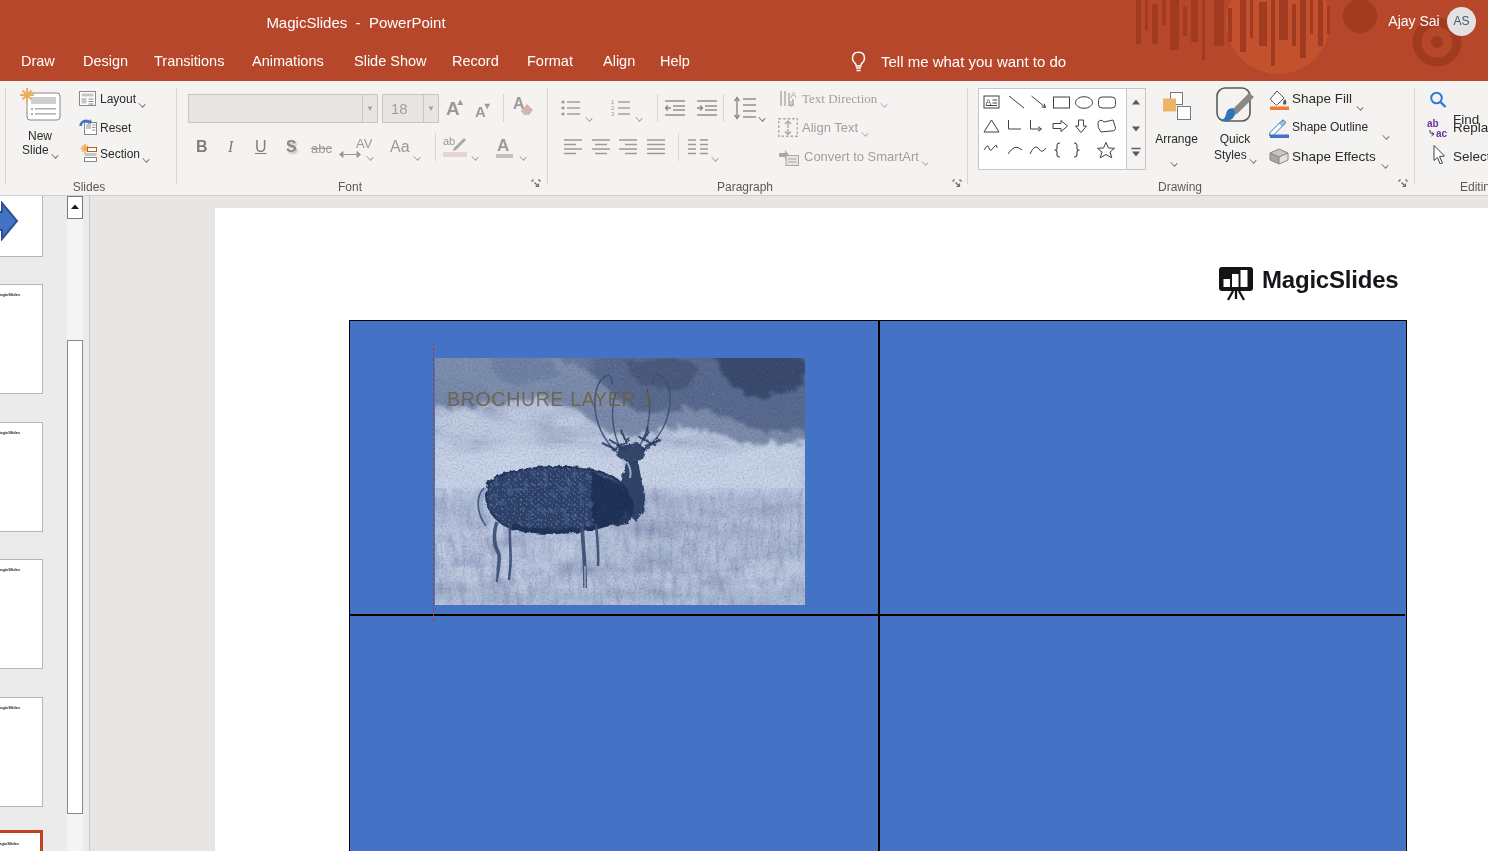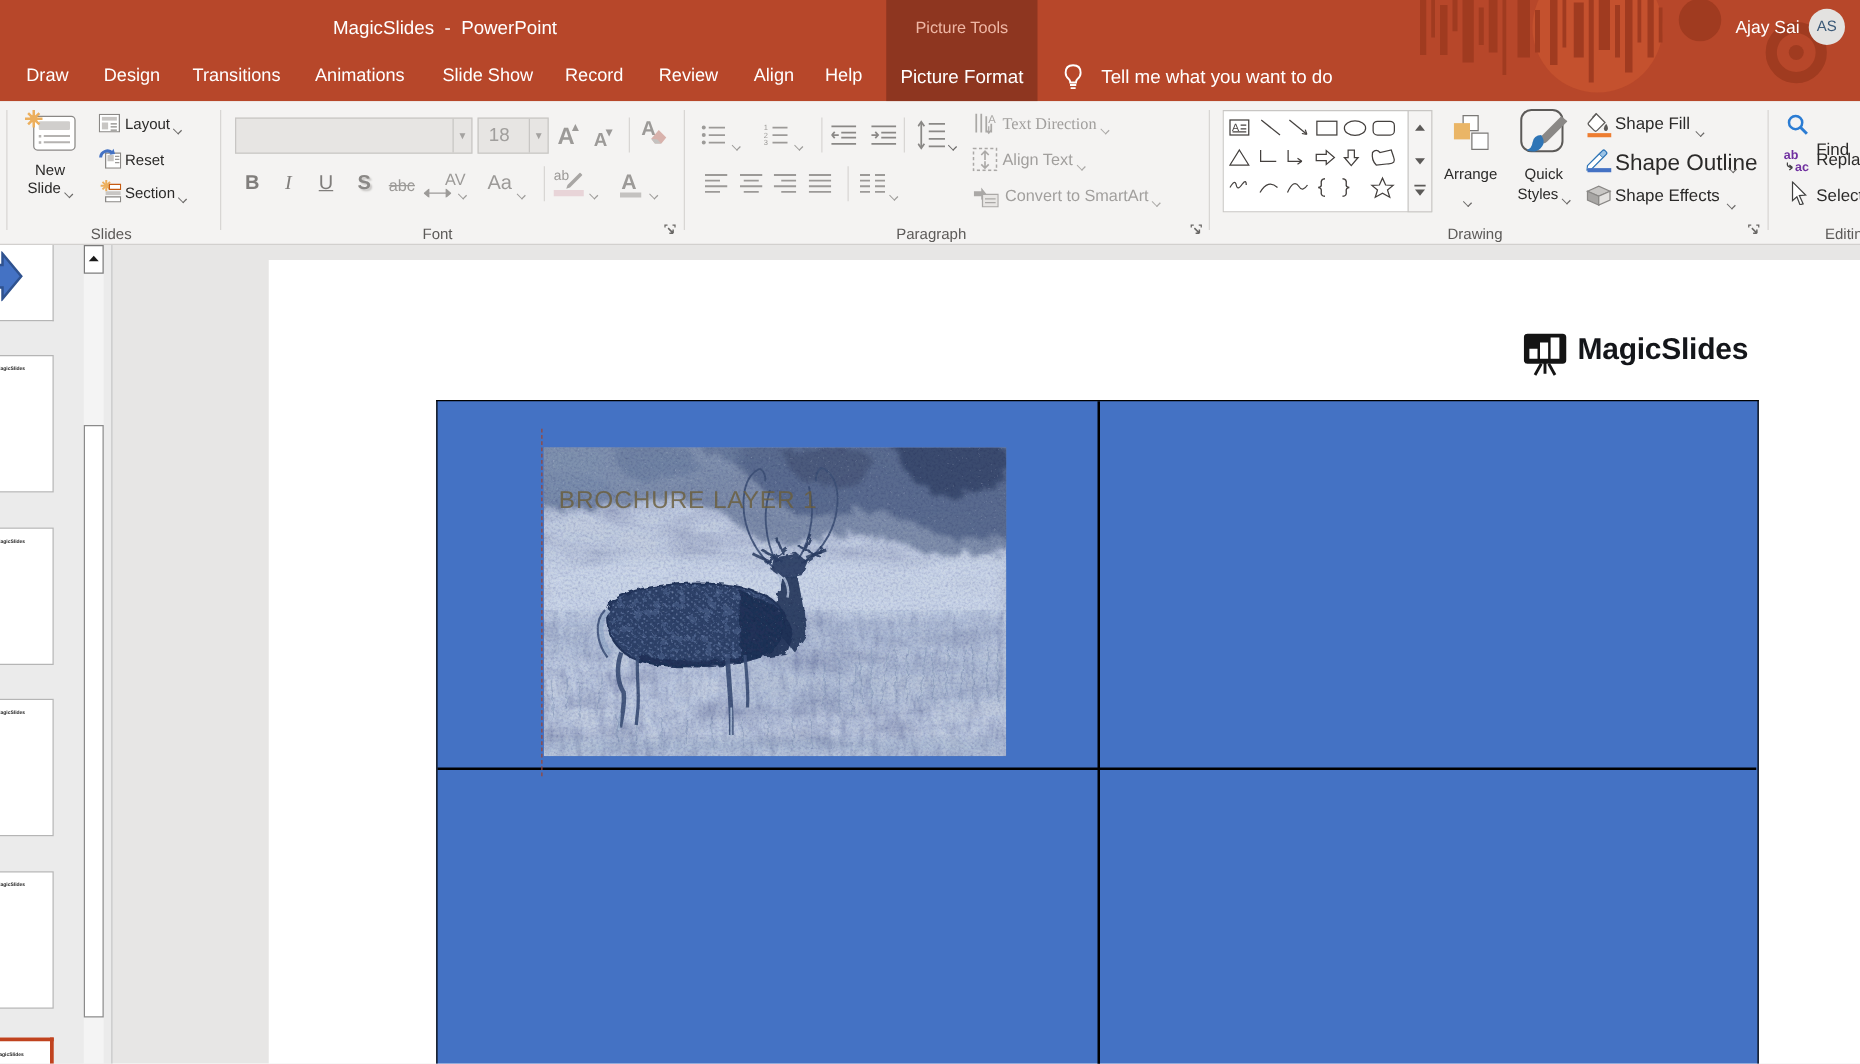--- a/index.html
+++ b/index.html
@@ -72,31 +72,27 @@
             <rect x="182" y="0" width="3" height="34"></rect>
           <rect x="190" y="0" width="5" height="46"></rect>
             <rect x="199" y="6" width="3" height="28"></rect>
           <circle cx="232" cy="16" r="17"></circle>
           <circle cx="309" cy="42" r="20" fill="none" stroke="#a03b20" stroke-width="9"></circle>
           <circle cx="309" cy="42" r="6"></circle>
         </g>
       </svg>
     </div>
     <div id="apptitle" class="abs">MagicSlides&nbsp; -&nbsp; PowerPoint</div>
-    <div id="darkblock" class="abs">
-      <div id="pictools" class="abs">Picture Tools</div>
-      <div id="picformat" class="abs">Picture Format</div>
-    </div>
     <span class="abs menuitem" style="left:21px;">Draw</span>
     <span class="abs menuitem" style="left:83px;">Design</span>
     <span class="abs menuitem" style="left:154px;">Transitions</span>
     <span class="abs menuitem" style="left:252px;">Animations</span>
     <span class="abs menuitem" style="left:354px;">Slide Show</span>
     <span class="abs menuitem" style="left:452px;">Record</span>
-    <span class="abs menuitem" style="left:527px;">Review</span>
+    <span class="abs menuitem" style="left:527px;">Format</span>
     <span class="abs menuitem" style="left:603px;">Align</span>
     <span class="abs menuitem" style="left:660px;">Help</span>
     <div id="bulb" class="abs" style="left:849px;top:51px;">
       <svg width="19" height="22" viewBox="0 0 19 22">
         <path d="M9.5 1.2 Q15.5 1.2 15.5 7.2 Q15.5 10.2 13 12.2 Q11.8 13.2 11.8 15 L7.2 15 Q7.2 13.2 6 12.2 Q3.5 10.2 3.5 7.2 Q3.5 1.2 9.5 1.2 Z" fill="none" stroke="#fff" stroke-width="1.5"></path>
         <line x1="7" y1="17" x2="12" y2="17" stroke="#fff" stroke-width="1.5"></line>
         <line x1="7.5" y1="19.5" x2="11.5" y2="19.5" stroke="#fff" stroke-width="1.5"></line>
       </svg>
     </div>
     <div id="tellme" class="abs">Tell me what you want to do</div>
@@ -403,21 +399,21 @@
         <path d="M16 9 Q18.5 13 16.5 14.5 Q14.5 15.5 14 13 Q14 11 16 9Z" fill="#5c5a58"></path>
         <rect x="1" y="16.5" width="19" height="3.5" fill="#ED7D31"></rect>
       </svg>
       <div class="abs rtext" style="left:1292px;top:10px;font-size:13.5px;">Shape Fill</div>
       <div class="abs" style="left:1357px;top:11px;"><span class="caret">▾</span></div>
       <svg class="abs" style="left:1269px;top:38px;" width="21" height="19" viewBox="0 0 21 19">
         <path d="M1 13.5 L10.5 4 L13.5 7 L4 16.5 L0.5 17 Z" fill="#fff" stroke="#2E75B6"></path>
         <path d="M10.5 4 L13 1.5 Q14 0.5 15 1.5 L16 2.5 Q17 3.5 16 4.5 L13.5 7" fill="#9cc3e5" stroke="#2E75B6"></path>
         <rect x="1" y="15.5" width="19" height="3.5" fill="#4472C4"></rect>
       </svg>
-      <div class="abs rtext" style="left:1292px;top:39px;font-size:18px;">Shape Outline</div>
+      <div class="abs rtext" style="left:1292px;top:39px;font-size:12px;">Shape Outline</div>
       <div class="abs" style="left:1383px;top:40px;"><span class="caret">▾</span></div>
       <svg class="abs" style="left:1268px;top:66px;" width="22" height="18" viewBox="0 0 22 18">
         <path d="M2 6 L11 2 L20 6 L11 10 Z" fill="#c8c6c4" stroke="#8a8886"></path>
         <path d="M2 6 L11 10 L11 17 L2 13 Z" fill="#a8a6a4" stroke="#8a8886"></path>
         <path d="M20 6 L11 10 L11 17 L20 13 Z" fill="#e4e2e0" stroke="#8a8886"></path>
       </svg>
       <div class="abs rtext" style="left:1292px;top:68px;font-size:13.5px;">Shape Effects</div>
       <div class="abs" style="left:1382px;top:69px;"><span class="caret">▾</span></div>
       <svg class="abs" style="left:1398px;top:98px;" width="10" height="10" viewBox="0 0 10 10">
           <g stroke="#696765" fill="none">

